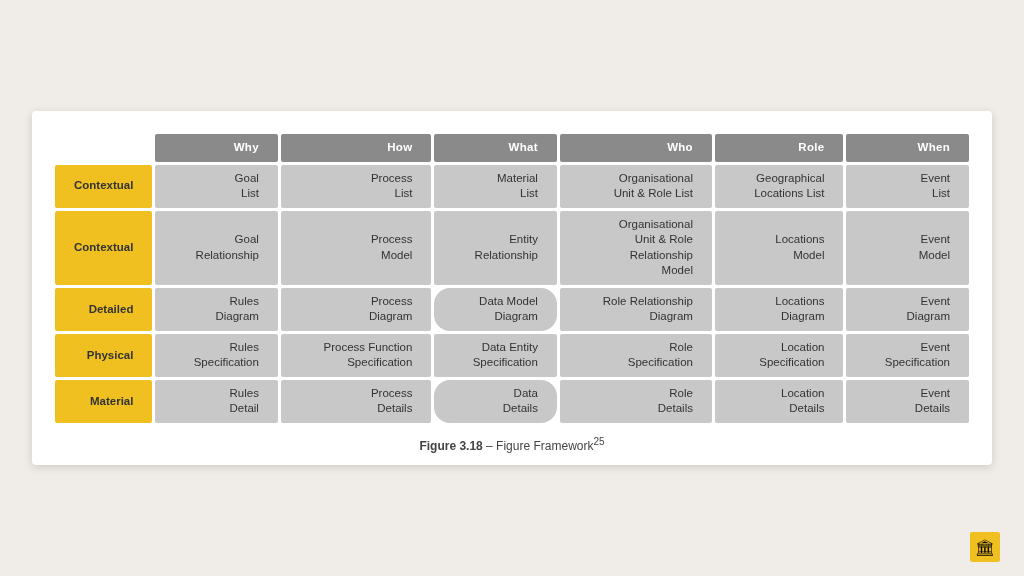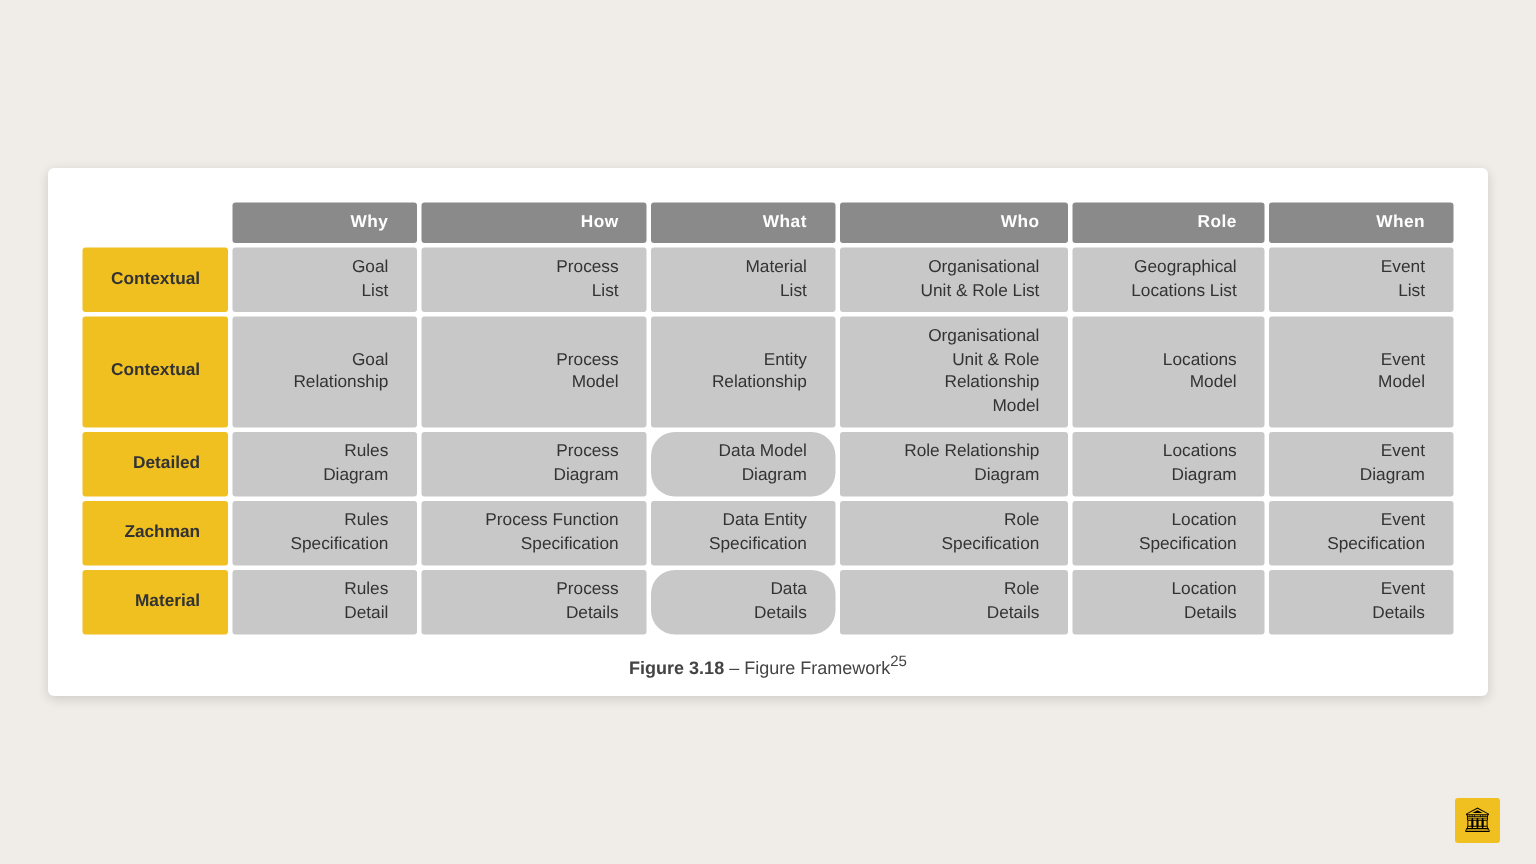--- a/index.html
+++ b/index.html
@@ -155,21 +155,21 @@
             <td class="content-cell" style="white-space: pre-line; border-radius: 16px;">Data Model
 Diagram</td>
             <td class="content-cell" style="white-space: pre-line;">Role Relationship
 Diagram</td>
             <td class="content-cell" style="white-space: pre-line;">Locations
 Diagram</td>
             <td class="content-cell" style="white-space: pre-line;">Event
 Diagram</td>
           </tr>
           <tr>
-            <td class="row-label">Zachman</td>
+            <td class="row-label">Physical</td>
             <td class="content-cell" style="white-space: pre-line;">Rules
 Specification</td>
             <td class="content-cell" style="white-space: pre-line;">Process Function
 Specification</td>
             <td class="content-cell" style="white-space: pre-line;">Data Entity
 Specification</td>
             <td class="content-cell" style="white-space: pre-line;">Role
 Specification</td>
             <td class="content-cell" style="white-space: pre-line;">Location
 Specification</td>

